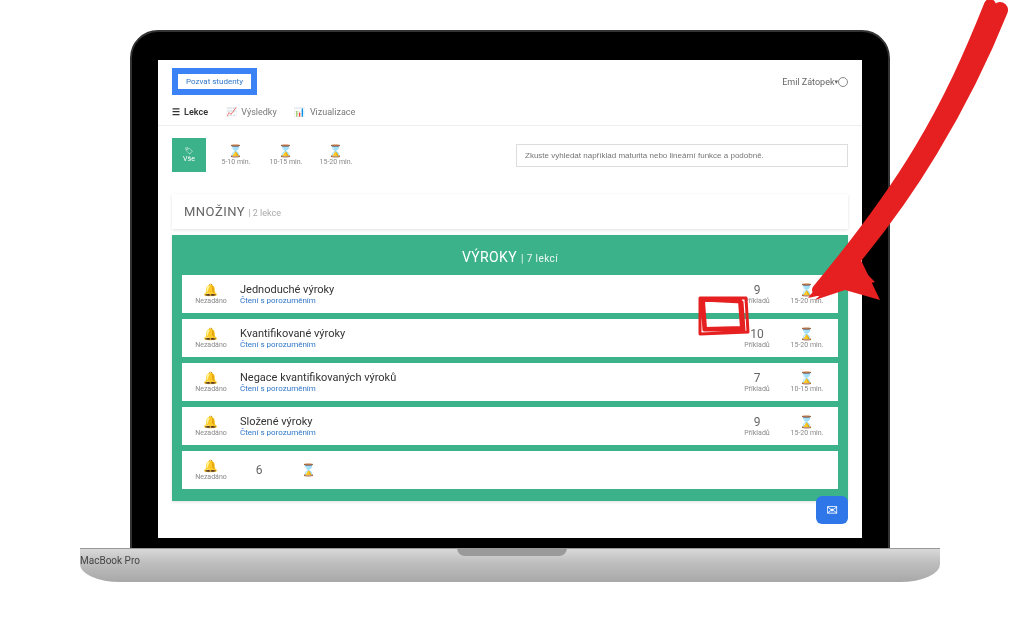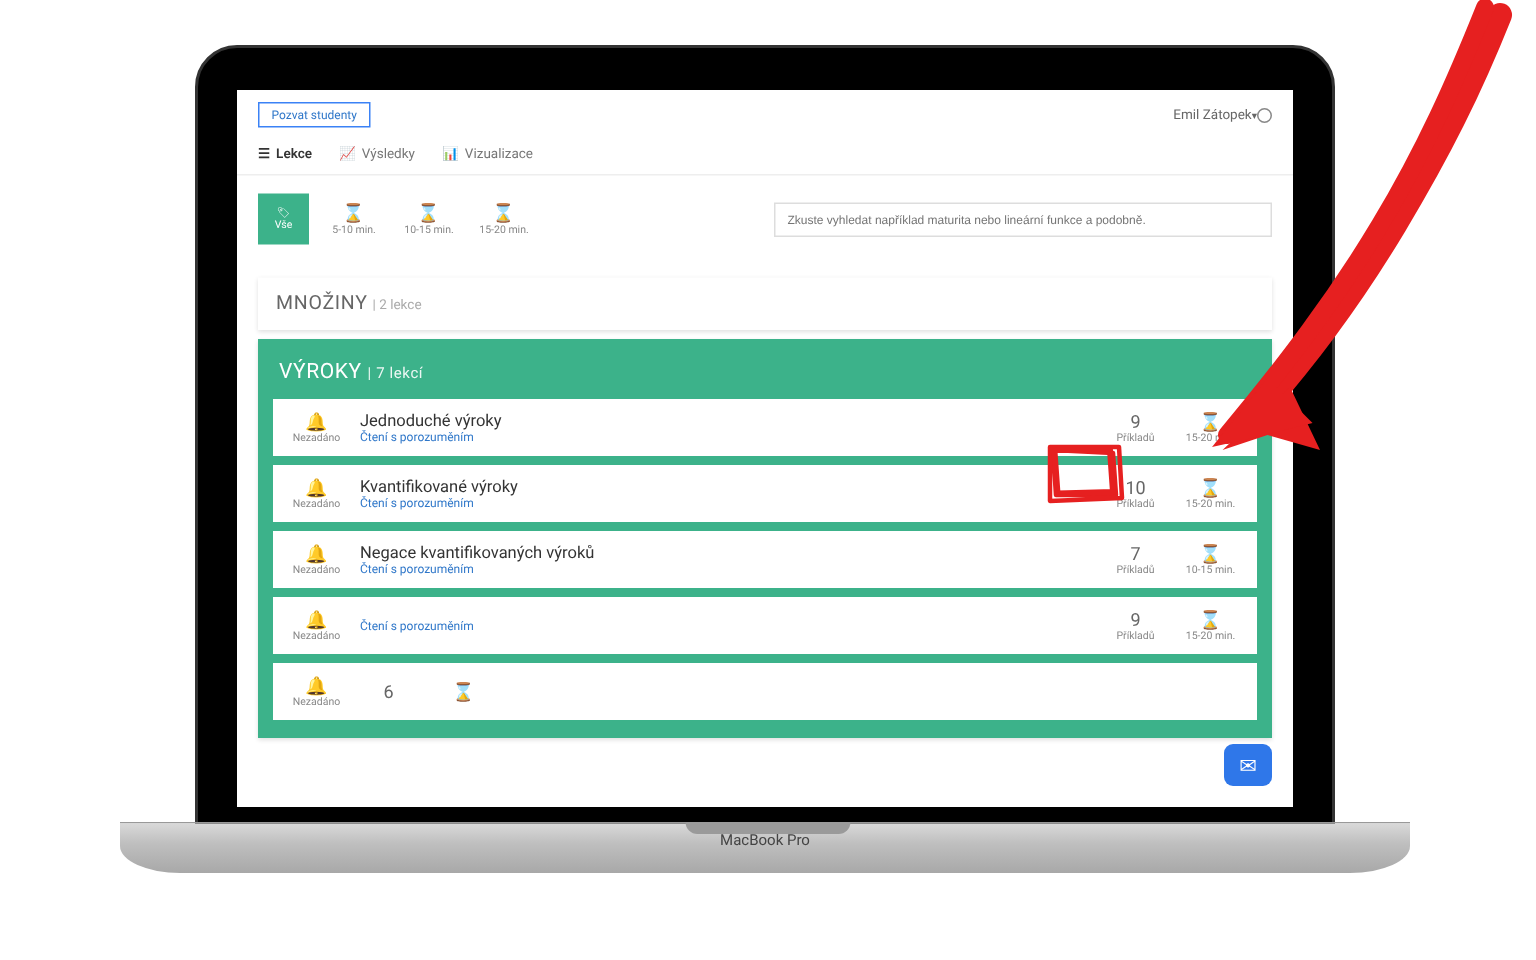--- a/index.html
+++ b/index.html
@@ -37,21 +37,20 @@
   
   .laptop-base {
     position: absolute;
     top: 548px;
     left: 80px;
     width: 860px;
     height: 34px;
     background: linear-gradient(#d9d9d9 0%, #bfbfbf 40%, #a8a8a8 100%);
     border-radius: 0 0 40px 40px / 0 0 18px 18px;
     display: flex;
-    justify-content: center;
     align-items: flex-start;
     color: #444;
     font-size: 10px;
     padding-top: 6px;
     border-top: 1px solid #999;
   }
   .laptop-notch {
     position: absolute;
     top: 548px;
     left: 50%;
@@ -63,21 +62,21 @@
   }
 
   
   .topbar {
     display: flex;
     justify-content: space-between;
     align-items: center;
     padding: 8px 14px;
   }
   .invite-btn {
-    border: 1px solid #3b82f6;
+    border: 6px solid #3b82f6;
     color: #2f77c9;
     padding: 3px 8px;
     cursor: pointer;
     font-size: 8px;
     background: #fff;
   }
   .user-area { display: flex; align-items: center; color: #666; }
   .user-area .caret { font-size: 7px; }
   .globe { width: 10px; height: 10px; border: 1px solid #888; border-radius: 50%; }
 
@@ -148,20 +147,21 @@
     margin: 0 14px 8px 14px;
     background: #3cb28a;
     padding: 10px 10px 6px 10px;
     box-shadow: 0 1px 3px rgba(0,0,0,0.12);
   }
   .section-green-title {
     color: #fff;
     font-size: 14px;
     padding: 4px 4px 10px 4px;
     letter-spacing: 0.4px;
+    text-align: center;
   }
   .section-green-title .count { font-size: 10px; opacity: 0.9; }
 
   .lesson-card {
     background: #fff;
     margin-bottom: 6px;
     padding: 8px 10px;
     display: flex;
     align-items: center;
     gap: 10px;
@@ -339,20 +339,21 @@
           <span>10-15 min.</span>
         </div>
       </div>
 
       <div class="lesson-card">
         <div class="bell-col">
           <span class="bell-icon">🔔</span>
           <span>Nezadáno</span>
         </div>
         <div class="lesson-title-col">
+          <div class="lesson-title">Složené výroky</div>
           <div class="lesson-sub">Čtení s porozuměním</div>
         </div>
         <div class="count-col">
           <span class="num">9</span>
           <span>Příkladů</span>
         </div>
         <div class="time-col">
           <span class="hourglass">⌛</span>
           <span>15-20 min.</span>
         </div>

